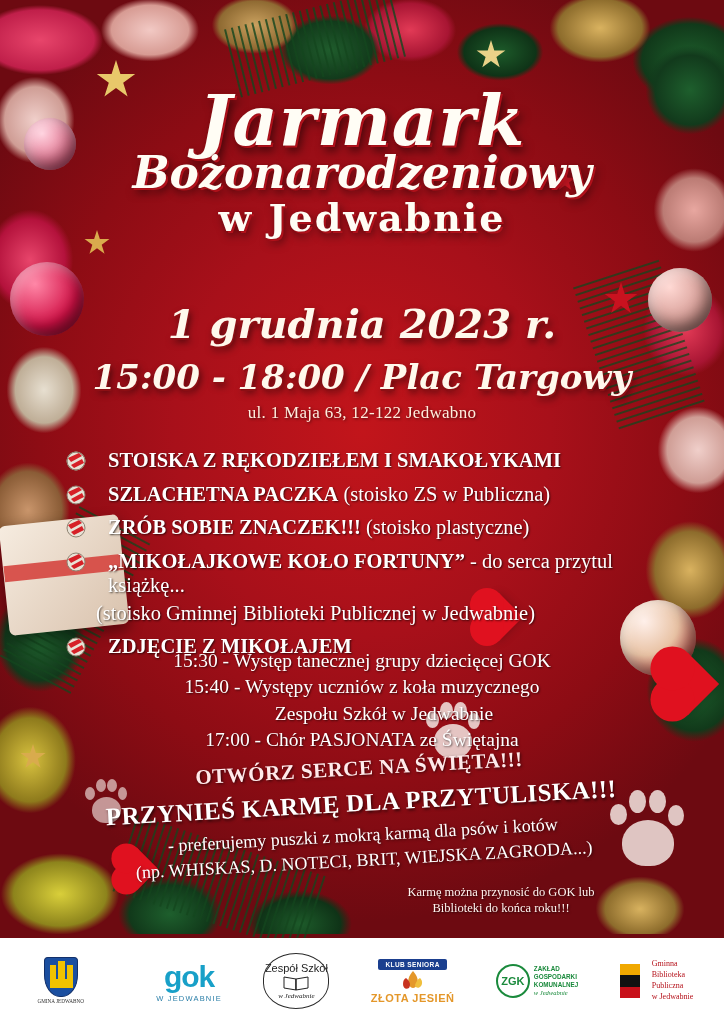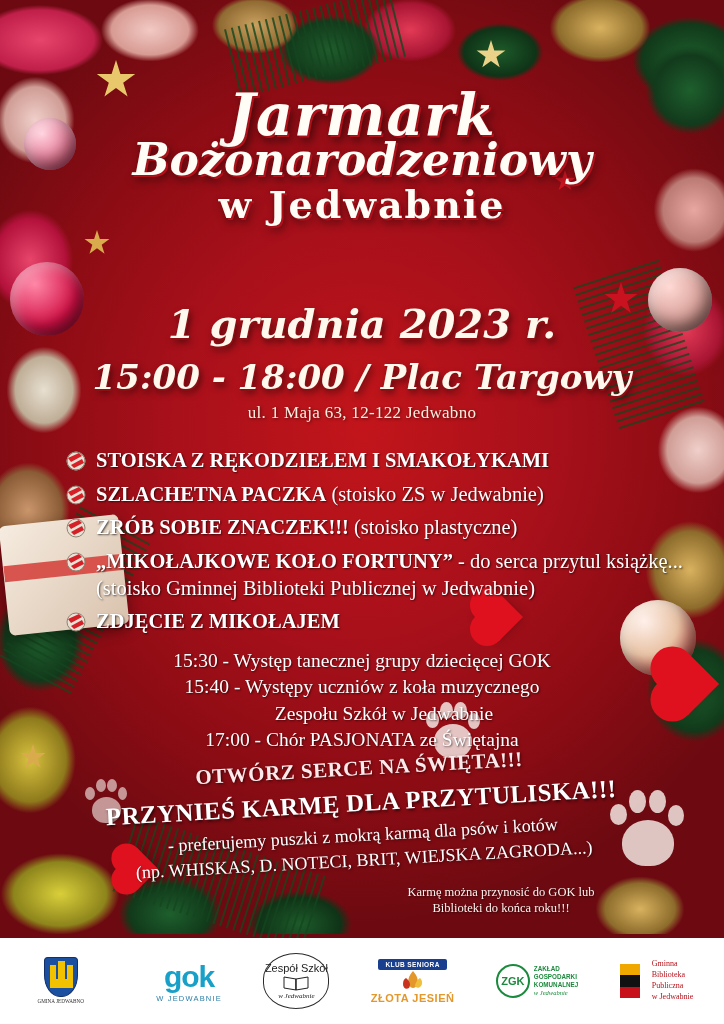--- a/index.html
+++ b/index.html
@@ -78,21 +78,21 @@
   .heart::before, .heart::after { content:""; position:absolute; background:#e0111f; border-radius:50%; }
   .paw { position:absolute; }
   .paw .pad { position:absolute; background:#f3e6e2; border-radius:50% 50% 46% 46%; opacity:0.85; }
   .paw .toe { position:absolute; background:#f3e6e2; border-radius:50%; opacity:0.85; }
 
   
   .headline { position:absolute; left:0; right:0; top:88px; text-align:center; }
   .h-jarmark {
     font-family:"DejaVu Serif", serif;
     font-style:italic; font-weight:bold;
-    font-size:57px; line-height:0.95;
+    font-size:70px; line-height:0.95;
     color:#fffdf5;
     letter-spacing:1px;
     text-shadow:
       0 0 2px #7a0b12,
       2px 2px 0 #b4121c,
       -1px -1px 0 #8d0f14,
       4px 6px 10px rgba(0,0,0,0.55);
   }
   .h-boz {
     font-family:"DejaVu Serif", serif;
@@ -122,21 +122,21 @@
     text-shadow: 1px 2px 0 #8d0f14, 2px 4px 7px rgba(0,0,0,0.55);
   }
   .d-addr {
     font-family:"Liberation Serif", serif; font-size:17px; color:#ffeede;
     margin-top:6px; letter-spacing:0.3px;
     text-shadow: 1px 1px 3px rgba(0,0,0,0.6);
   }
 
   
   .bullets { position:absolute; left:66px; right:40px; top:448px; }
-  .b-row { display:flex; align-items:flex-start; margin-bottom:9px; }
+  .b-row { display:flex; align-items:flex-start; margin-bottom:9px;gap:12px; }
   .b-ico { flex:0 0 auto; width:20px; height:20px; margin:3px 10px 0 0; position:relative; }
   .b-ico svg { display:block; }
   .b-txt {
     font-family:"Liberation Serif", serif;
     font-size:20.5px; line-height:1.2; color:#ffffff;
     text-shadow: 1px 1px 2px rgba(0,0,0,0.65);
     font-weight:bold;
   }
   .b-txt .reg { font-weight:normal; }
   .b-sub {
@@ -326,21 +326,21 @@
 
     <div class="b-row">
       <span class="b-ico">
         <svg width="20" height="20" viewBox="0 0 20 20">
           <circle cx="10" cy="10" r="9" fill="#e8e2d6" stroke="#8e8372" stroke-width="1"></circle>
           <path d="M2 7 L13 2 L16 5 L5 11 Z" fill="#d62027"></path>
           <path d="M5 14 L16 8 L18 12 L8 17 Z" fill="#d62027"></path>
         </svg>
       </span>
       <span class="b-txt">
-        <b>SZLACHETNA PACZKA</b><span class="reg"> (stoisko ZS w Jedwabnie)</span>
+        <b>SZLACHETNA PACZKA</b><span class="reg"> (stoisko ZS w Publiczna)</span>
       </span>
     </div>
 
     <div class="b-row">
       <span class="b-ico">
         <svg width="20" height="20" viewBox="0 0 20 20">
           <circle cx="10" cy="10" r="9" fill="#e8e2d6" stroke="#8e8372" stroke-width="1"></circle>
           <path d="M2 7 L13 2 L16 5 L5 11 Z" fill="#d62027"></path>
           <path d="M5 14 L16 8 L18 12 L8 17 Z" fill="#d62027"></path>
         </svg>

